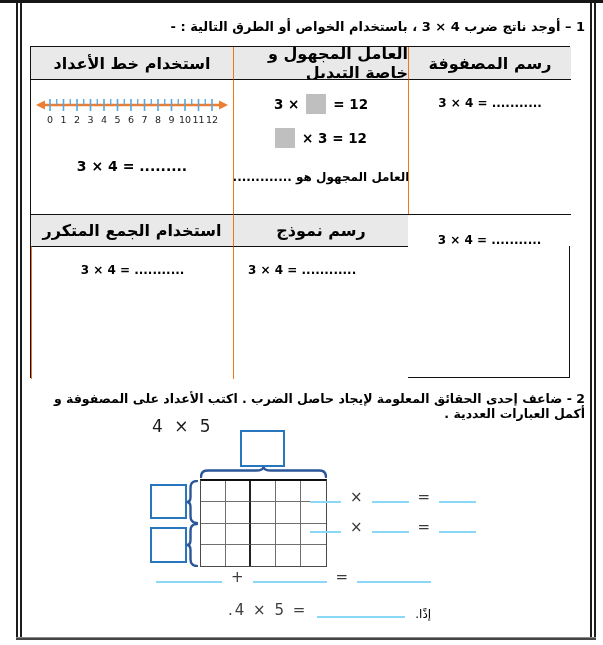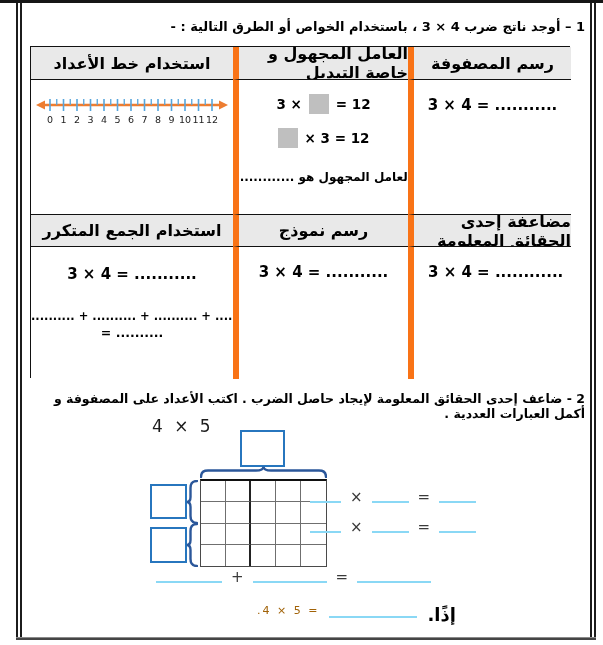--- a/index.html
+++ b/index.html
@@ -19,32 +19,32 @@
   .q-title { position:absolute; right:18px; direction:rtl; text-align:right; font-weight:bold; color:#000; }
   .q1-title { top:19px; font-size:13px; }
   .q2-title { top:391px; font-size:12.5px; width:565px; }
 
   
   .q1-table {
     position:absolute; left:30px; top:46px; width:540px; height:332px;
     display:grid; grid-template-columns:202px 175px 163px; grid-template-rows:32px 135px 32px 133px;
     border:1.5px solid #111; background:#fff;
   }
-  .cell { border-left:6px solid #f97316; border-top:1px solid #111; overflow:hidden; }
+  .cell { border-left:1px solid #f97316; border-top:1px solid #111; overflow:hidden; }
   .col-first { border-left:none; }
   .row-first { border-top:none; }
   .hdr {
     background:var(--header-gray,#e9e9e9); direction:rtl;
     display:flex; align-items:center; justify-content:center;
     font-weight:bold; font-size:16px;
   }
   .body-cell { background:#fff; }
 
   .numline-wrap { padding-top:10px; text-align:center; }
-  .cell-eq { font-weight:bold; font-size:15px; text-align:center; direction:ltr; }
+  .cell-eq { font-weight:bold; font-size:12px; text-align:center; direction:ltr; }
   .numline-eq { margin-top:26px; font-size:14px; }
 
   .unknown-cell { display:flex; flex-direction:column; align-items:center; }
   .uf-row { display:flex; align-items:center; gap:7px; font-weight:bold; font-size:13.5px; direction:ltr; }
   .uf-row-1 { margin-top:14px; }
   .uf-row-2 { margin-top:14px;justify-content:flex-end; }
   .gbox { display:inline-block; width:20px; height:20px; background:var(--unknown-gray,#bfbfbf); }
   .uf-answer { margin-top:22px; direction:rtl; font-weight:bold; font-size:12px; white-space:nowrap; }
 
   .array-cell-eq { margin-top:16px; }
@@ -78,22 +78,22 @@
 
   .eq-row { position:absolute; display:flex; align-items:center; gap:9px; direction:ltr; }
   .eq-row .sym { color:#3a3a3a; font-size:15px; line-height:1; }
   .bline { display:inline-block; height:2px; background:var(--line-blue,#8ad8f5); align-self:flex-end; margin-bottom:3px; }
   .eq-1 { left:310px; top:488px; height:18px; }
   .eq-2 { left:310px; top:518px; height:18px; }
   .w30 { width:31px; } .w37 { width:37px; }
   .sum-row { left:156px; top:568px; height:18px; }
   .w66 { width:66px; } .w74 { width:74px; }
   .concl-row { left:228px; top:599px; height:22px; gap:10px; }
-  .concl-lhs { font-size:11px; letter-spacing:2px; color:#a16207; direction:ltr;margin-left:29px; }
-  .concl-label { font-weight:bold; font-size:18px; direction:rtl;margin-top:8px; }
+  .concl-lhs { font-size:15px; letter-spacing:2px; color:#404040; direction:ltr; }
+  .concl-label { font-weight:normal; font-size:12px; direction:rtl;margin-top:8px; }
   .w88 { width:88px; }
 </style>
 </head>
 <body>
 
 <div class="page" style="--header-gray: #E9E9E9; --unknown-gray: #BFBFBF; --box-blue: #2776BE; --line-blue: #8AD8F5;">
 
   <div class="top-bar"></div>
   <div class="v-line v-left-1"></div>
   <div class="v-line v-left-2"></div>
@@ -148,20 +148,21 @@
             <line x1="149" y1="9" x2="149" y2="21" stroke="#56A5DC" stroke-width="1.6"></line>
             <line x1="155.75" y1="9" x2="155.75" y2="15" stroke="#56A5DC" stroke-width="1.3"></line>
             <text x="149" y="33" text-anchor="middle" font-size="9.5" fill="#222" font-family="DejaVu Sans, sans-serif">10</text>
             <line x1="162.5" y1="9" x2="162.5" y2="21" stroke="#56A5DC" stroke-width="1.6"></line>
             <line x1="169.25" y1="9" x2="169.25" y2="15" stroke="#56A5DC" stroke-width="1.3"></line>
             <text x="162.5" y="33" text-anchor="middle" font-size="9.5" fill="#222" font-family="DejaVu Sans, sans-serif">11</text>
             <line x1="176" y1="9" x2="176" y2="21" stroke="#56A5DC" stroke-width="1.6"></line>
             <text x="176" y="33" text-anchor="middle" font-size="9.5" fill="#222" font-family="DejaVu Sans, sans-serif">12</text>
           </g>
       </svg>
+      <div class="cell-eq numline-eq">3 × 4 = .........</div>
     </div>
 
     <div class="cell body-cell unknown-cell">
       <div class="uf-row uf-row-1">
         <span>3 ×</span>
         <span class="gbox"></span>
         <span>= 12</span>
       </div>
       <div class="uf-row uf-row-2">
         <span class="gbox"></span>
@@ -169,21 +170,20 @@
       </div>
       <div class="uf-answer">العامل المجهول هو .............</div>
     </div>
 
     <div class="cell body-cell">
       <div class="cell-eq array-cell-eq">3 × 4 = ...........</div>
     </div>
 
     <div class="cell col-first hdr">استخدام الجمع المتكرر</div>
     <div class="cell hdr">رسم نموذج</div>
-    <div class="cell hdr">مضاعفة إحدى الحقائق المعلومة</div>
 
     <div class="cell col-first body-cell">
       <div class="cell-eq rep-eq">3 × 4 = ...........</div>
       <div class="rep-sum">.......... + .......... + .......... + .............</div>
       <div class="rep-res">= ..........</div>
     </div>
 
     <div class="cell body-cell">
       <div class="cell-eq model-cell-eq">3 × 4 = ...........</div>
     </div>

